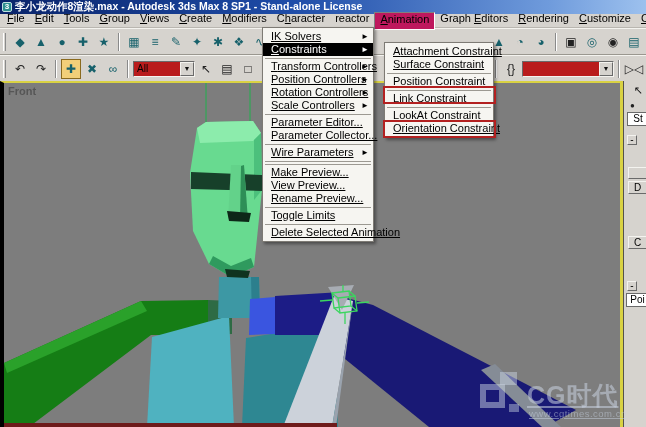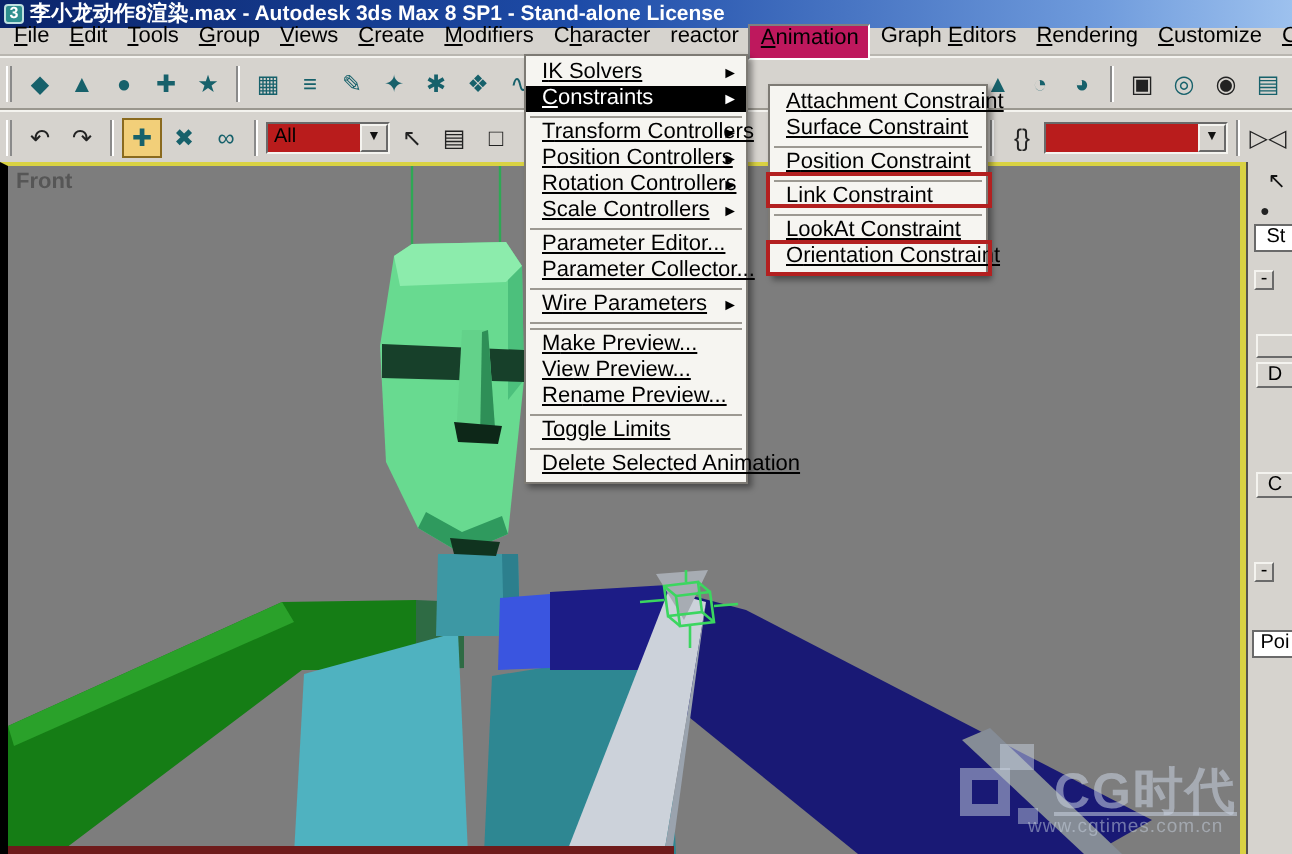--- a/index.html
+++ b/index.html
@@ -62,21 +62,21 @@
   .sp-white { background:#fff; border:1px solid #6a6a6a; overflow:hidden; white-space:nowrap; padding-left:2px;text-align:center; }
   .sp-minus { width:10px; height:10px; line-height:8px; text-align:center; }
 
   
   .watermark { position:absolute; left:478px; top:371px; width:168px; height:55px; z-index:6;
     color:rgba(200,210,224,.55); pointer-events:none; }
   .wm-logo-a { position:absolute; left:22px; top:1px; width:17px; height:13px; background:rgba(200,210,224,.5); }
   .wm-logo-b { position:absolute; left:2px; top:13px; width:25px; height:24px; border:6px solid rgba(200,210,224,.5); }
   .wm-logo-c { position:absolute; left:31px; top:33px; width:10px; height:8px; background:rgba(200,210,224,.45); }
   .wm-brand { position:absolute; left:49px; top:8px; font-size:25px; font-weight:bold; letter-spacing:1px;text-decoration:underline; }
-  .wm-url { position:absolute; left:36px; top:37px; font-size:9.5px; letter-spacing:.5px; color:rgba(200,210,224,.5); }
+  .wm-url { position:absolute; left:51px; top:37px; font-size:9.5px; letter-spacing:.5px; color:rgba(200,210,224,.5);text-decoration:underline; }
 
   u { text-decoration:underline; }
 </style>
 </head>
 <body>
 
 <div class="titlebar">
   <span class="appicon">3</span>
   <span>李小龙动作8渲染.max - Autodesk 3ds Max 8 SP1  - Stand-alone License</span>
 </div>
@@ -223,21 +223,21 @@
 
 <div class="sidepanel">
   <span class="sp-abs" style="top:3px; right:3px; color:#111; font-size:11px;">↖</span>
   <span class="sp-abs" style="top:20px; left:6px; color:#222; font-size:8px;">●</span>
   <div class="sp-abs sp-white" style="top:31px; left:3px; width:20px; height:14px;">St</div>
   <div class="sp-abs sp-btn sp-minus" style="top:54px; left:3px;">-</div>
   <div class="sp-abs sp-btn" style="top:86px; left:4px; width:19px; height:12px;"></div>
   <div class="sp-abs sp-btn" style="top:100px; left:4px; width:19px; height:13px;">D</div>
   <div class="sp-abs sp-btn" style="top:155px; left:4px; width:19px; height:13px;">C</div>
   <div class="sp-abs sp-btn sp-minus" style="top:200px; left:3px;">-</div>
-  <div class="sp-abs sp-white" style="top:212px; left:2px; width:21px; height:14px;margin-top:22px;">Poi</div>
+  <div class="sp-abs sp-white" style="top:212px; left:2px; width:21px; height:14px;">Poi</div>
 </div>
 
 <div class="menu" id="animation-menu">
   <div class="mrow">
     <span><u>I</u>K Solvers</span>
     <span class="marrow">►</span>
   </div>
   <div class="mrow hl">
     <span><u>C</u>onstraints</span>
     <span class="marrow">►</span>

